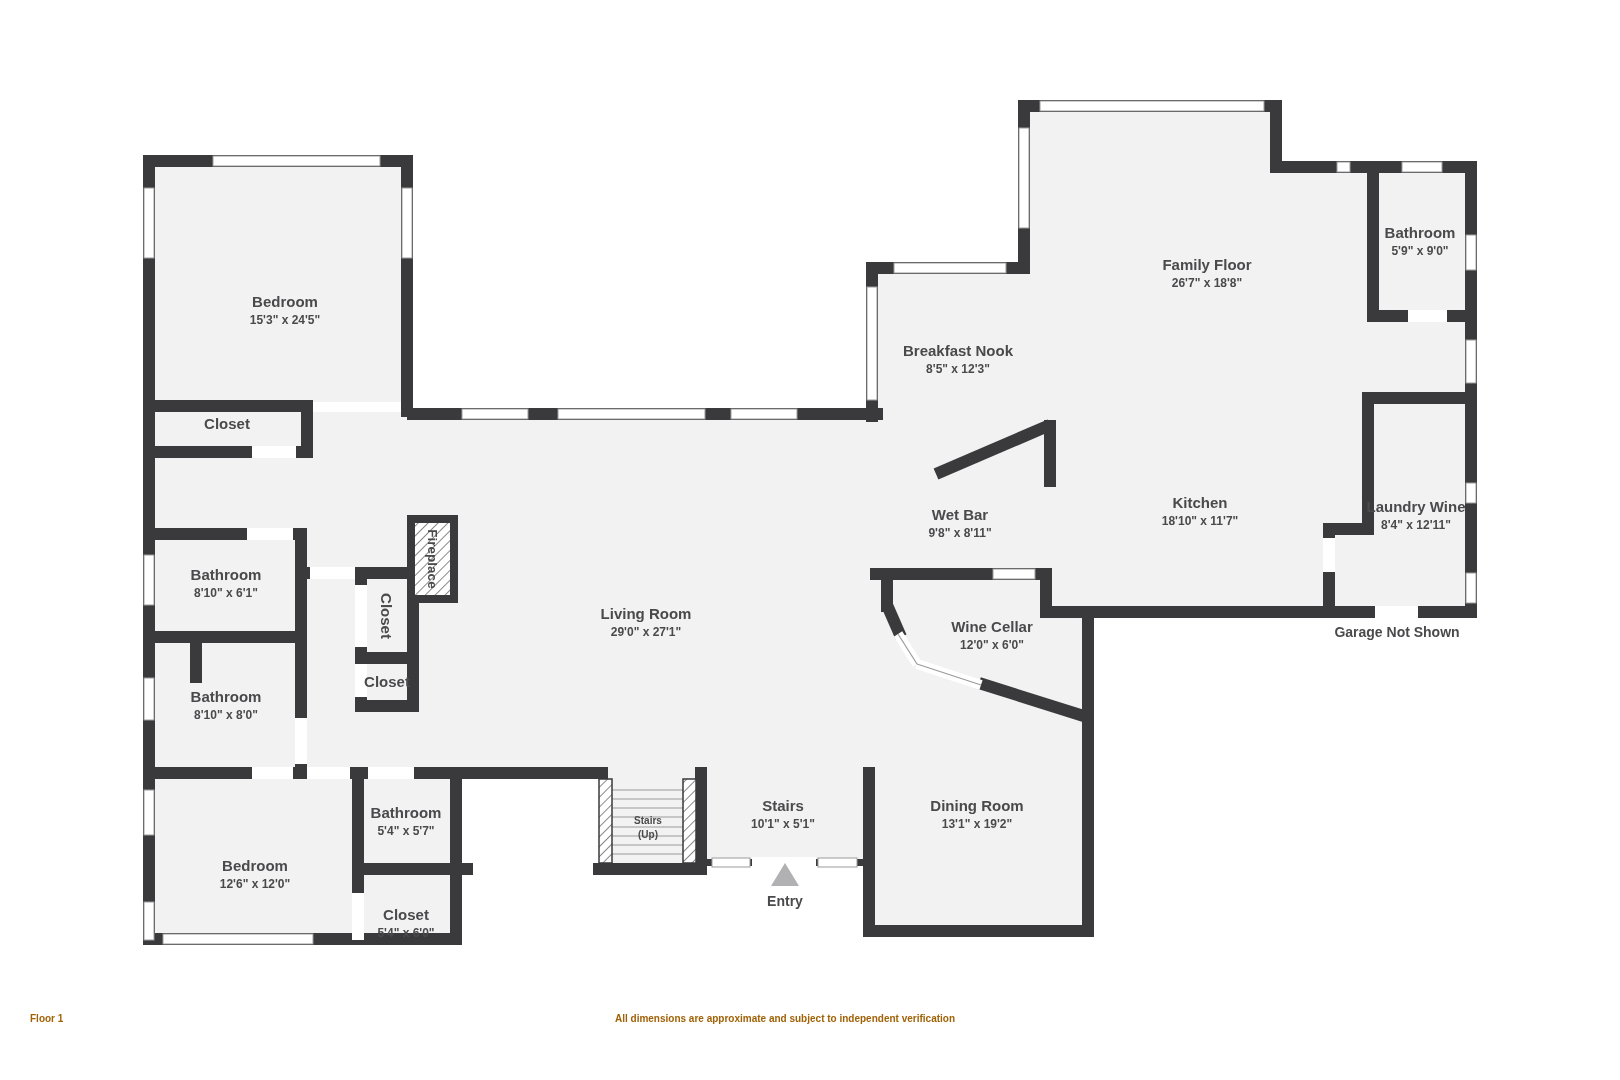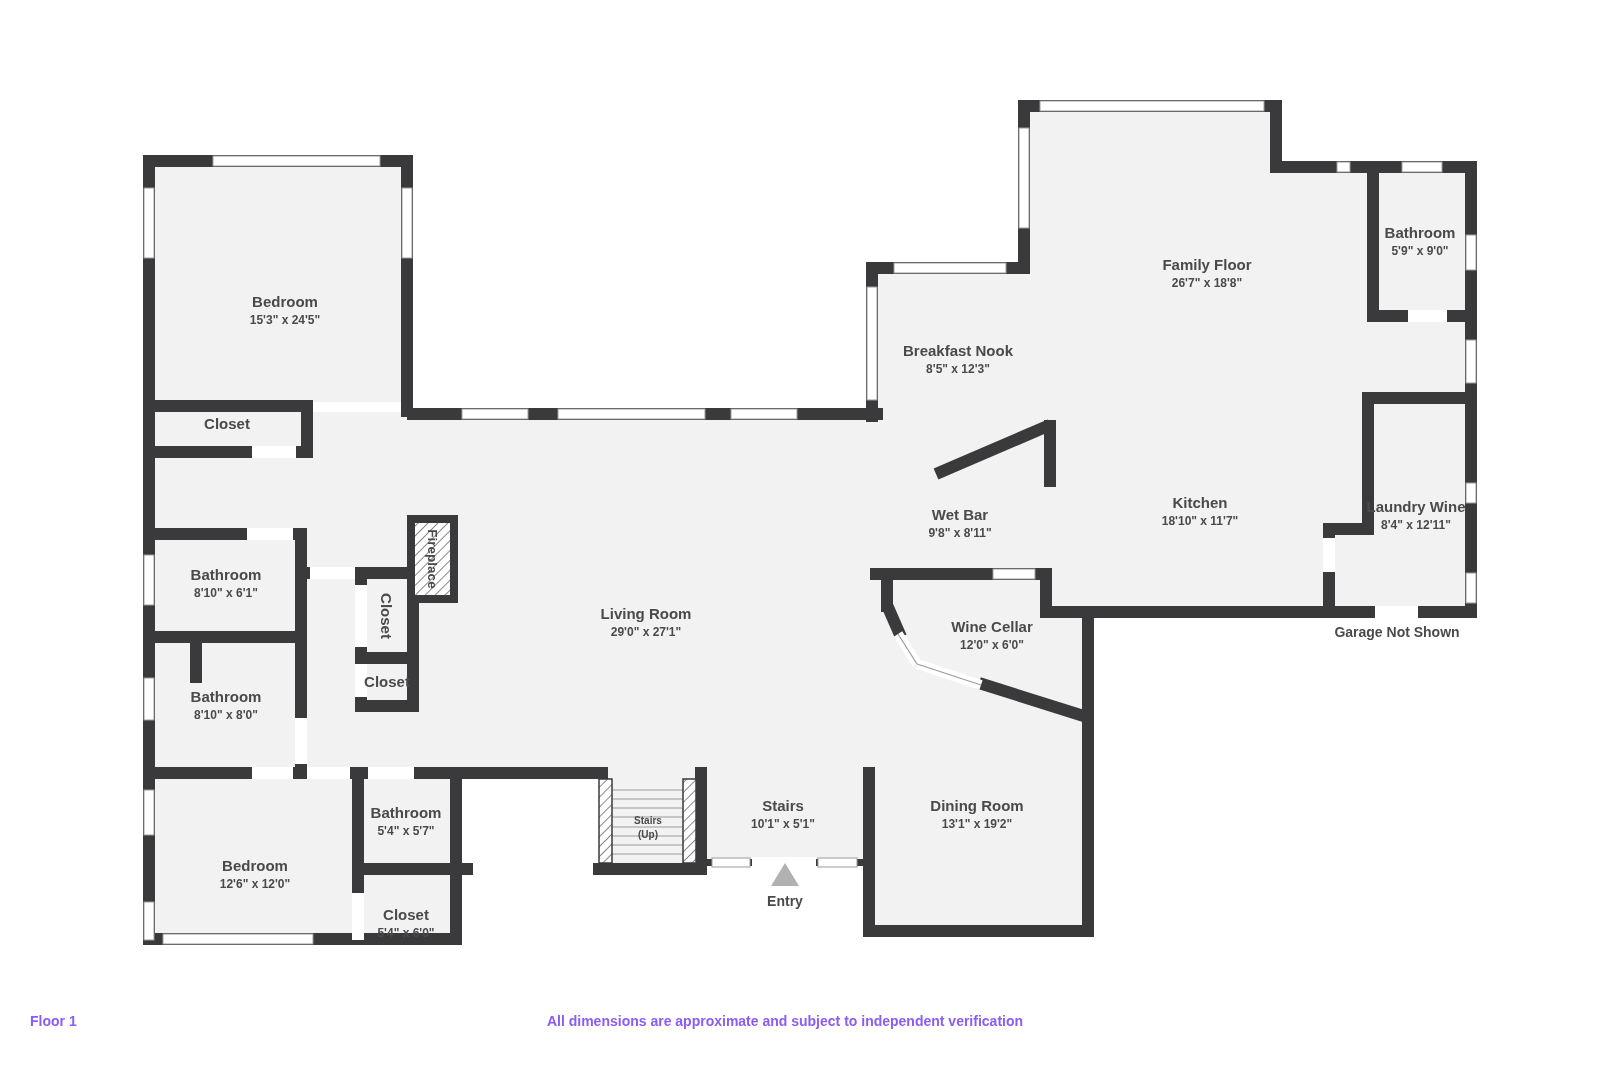--- a/index.html
+++ b/index.html
@@ -13,21 +13,21 @@
     text-align:center;color:#4a4a4c;line-height:1.25;white-space:nowrap;
     pointer-events:none;
   }
   .lbl .rn{font-weight:700;font-size:15px;}
   .lbl .rd{font-weight:700;font-size:12px;margin-top:1px;}
   .lbl.rot{transform:translate(-50%,-50%) rotate(90deg);}
   .lbl.sm .rn{font-size:13.5px;}
   .lbl.stairs-lbl .rn,.lbl.stairs-lbl .rd{font-size:10px;font-weight:700;}
   .lbl.note .rn{font-size:14px;}
   .foot{
-    position:absolute;font-weight:700;font-size:14px;color:#8b5cf6;white-space:nowrap;
+    position:absolute;font-weight:700;font-size:10px;color:#a16207;white-space:nowrap;
   }
   .foot.center{transform:translateX(-50%);}
 </style>
 </head>
 <body>
 
 <svg id="plan-svg" width="1620" height="1080" viewBox="0 0 1620 1080">
   <defs>
     <pattern id="hatch" width="7" height="7" patternUnits="userSpaceOnUse" patternTransform="rotate(45)">
       <rect width="7" height="7" fill="#ffffff"></rect>

